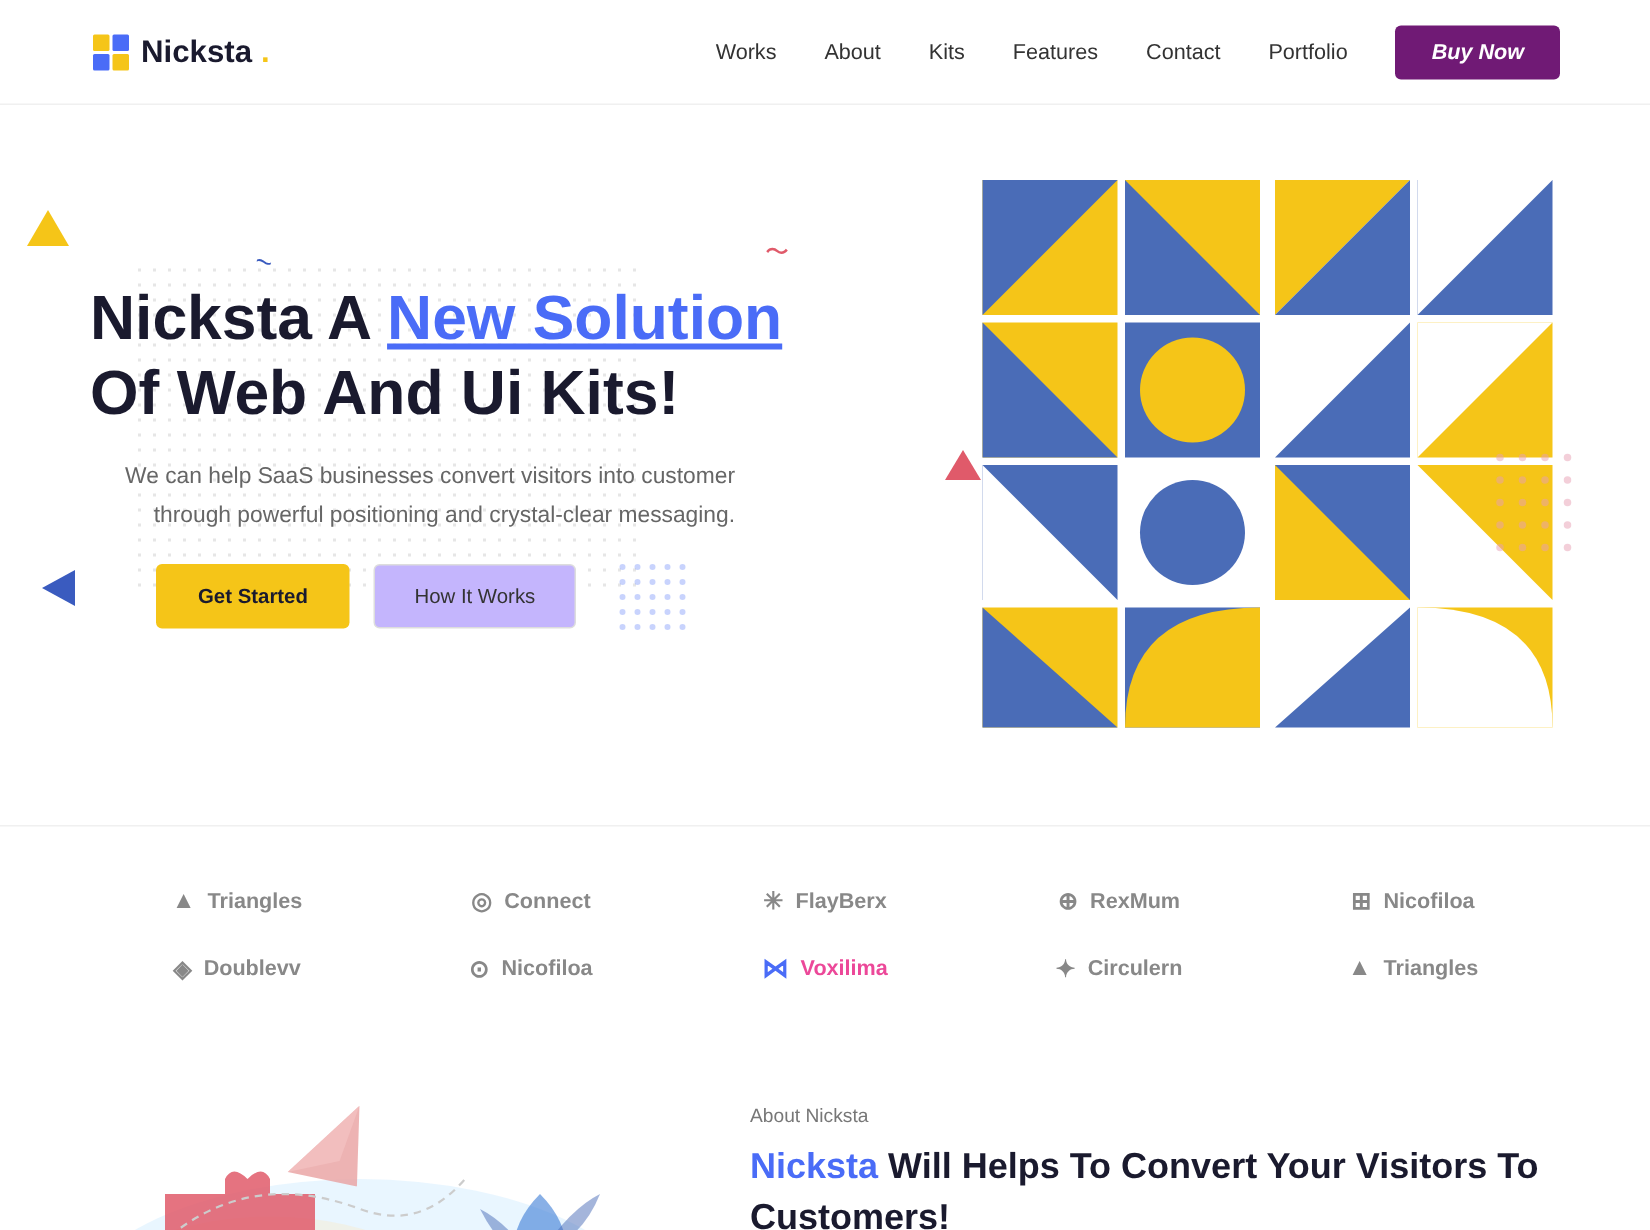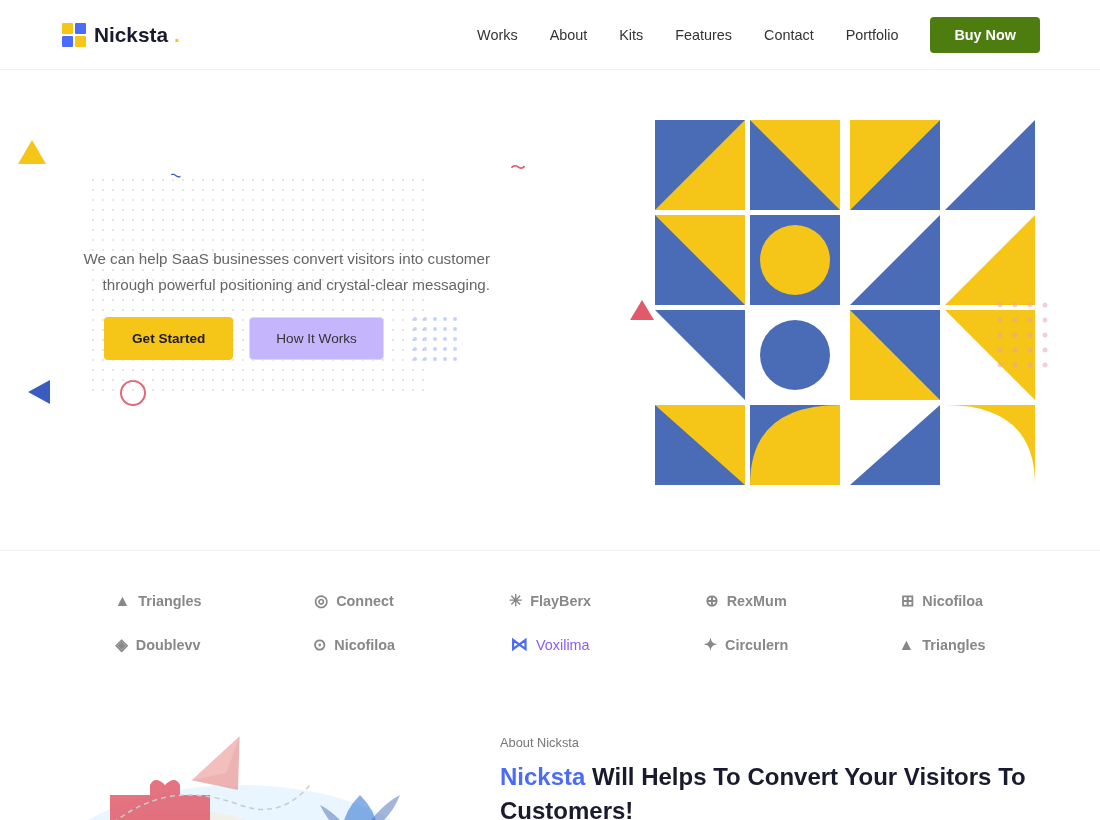--- a/index.html
+++ b/index.html
@@ -9,22 +9,22 @@
     nav {
       display: flex; align-items: center; justify-content: space-between;
       padding: 0 60px; height: 70px; background: #fff;
       border-bottom: 1px solid #f0f0f0;
     }
     .logo { display: flex; align-items: center; gap: 6px; font-weight: 700; font-size: 1.3rem; color: #1a1a2e; }
     .logo-icon { width: 28px; height: 28px; }
     .nav-links { display: flex; align-items: center; gap: 32px; }
     .nav-links a { text-decoration: none; color: #333; font-size: 0.9rem; }
     .btn-buy {
-      background: #4d7c0f; color: #fff; border: none; padding: 10px 24px;
-      border-radius: 4px; cursor: pointer; font-size: 0.9rem; font-weight: 600;
+      background: #701a75; color: #fff; border: none; padding: 10px 24px;
+      border-radius: 4px; cursor: pointer; font-size: 0.9rem; font-weight: 600; font-style: italic;
     }
 
     
     .hero {
       display: flex; align-items: center; justify-content: space-between;
       padding: 40px 60px 50px 60px; position: relative; min-height: 480px;
     }
     .hero-left { max-width: 560px; position: relative; z-index: 2; }
     .hero-tagline { font-size: 2.6rem; font-weight: 800; color: #1a1a2e; line-height: 1.2; margin-bottom: 18px; }
     .hero-tagline .highlight { color: #4a6cf7; text-decoration: underline; text-decoration-color: #4a6cf7; }
@@ -143,20 +143,24 @@
 
   <div class="shape-triangle-top-left"></div>
   <div class="shape-triangle-mid-left"></div>
   <div class="shape-circle-mid-left"></div>
   <div class="shape-squiggle-top">~</div>
   <div class="shape-wave-top-center">〜</div>
   <div class="shape-triangle-hero-red"></div>
   <div class="dotted-bg"></div>
 
   <div class="hero-left">
+    <h1 class="hero-tagline">
+      <span>Nicksta A </span><span class="highlight">New Solution</span>
+      <br><span>Of Web And Ui Kits!</span>
+    </h1>
     <p class="hero-desc">We can help SaaS businesses convert visitors into customer through powerful positioning and crystal-clear messaging.</p>
     <div class="hero-buttons">
       <button class="btn-get-started">Get Started</button>
       <button class="btn-how-it-works">How It Works</button>
 
       <svg class="dots-decoration" viewBox="0 0 50 50">
         <circle cx="5" cy="5" r="2" fill="#4a6cf7" opacity="0.3"></circle>
         <circle cx="15" cy="5" r="2" fill="#4a6cf7" opacity="0.3"></circle>
         <circle cx="25" cy="5" r="2" fill="#4a6cf7" opacity="0.3"></circle>
         <circle cx="35" cy="5" r="2" fill="#4a6cf7" opacity="0.3"></circle>
@@ -289,21 +293,21 @@
   <div class="brand-item">
     <span style="font-size:1rem;">◈</span>
     <span>Doublevv</span>
   </div>
   <div class="brand-item">
     <span style="font-size:1rem;">⊙</span>
     <span>Nicofiloa</span>
   </div>
   <div class="brand-item">
     <span style="font-size:1.1rem; font-weight:700; color:#4a6cf7;">⋈</span>
-    <span style="font-weight:400; color:#8b5cf6;">Voxilima</span>
+    <span style="font-weight:700; color:#ec4899;">Voxilima</span>
   </div>
   <div class="brand-item">
     <span style="font-size:1rem;">✦</span>
     <span>Circulern</span>
   </div>
   <div class="brand-item">
     <span style="font-size:1rem;">▲</span>
     <span>Triangles</span>
   </div>
 </div>

